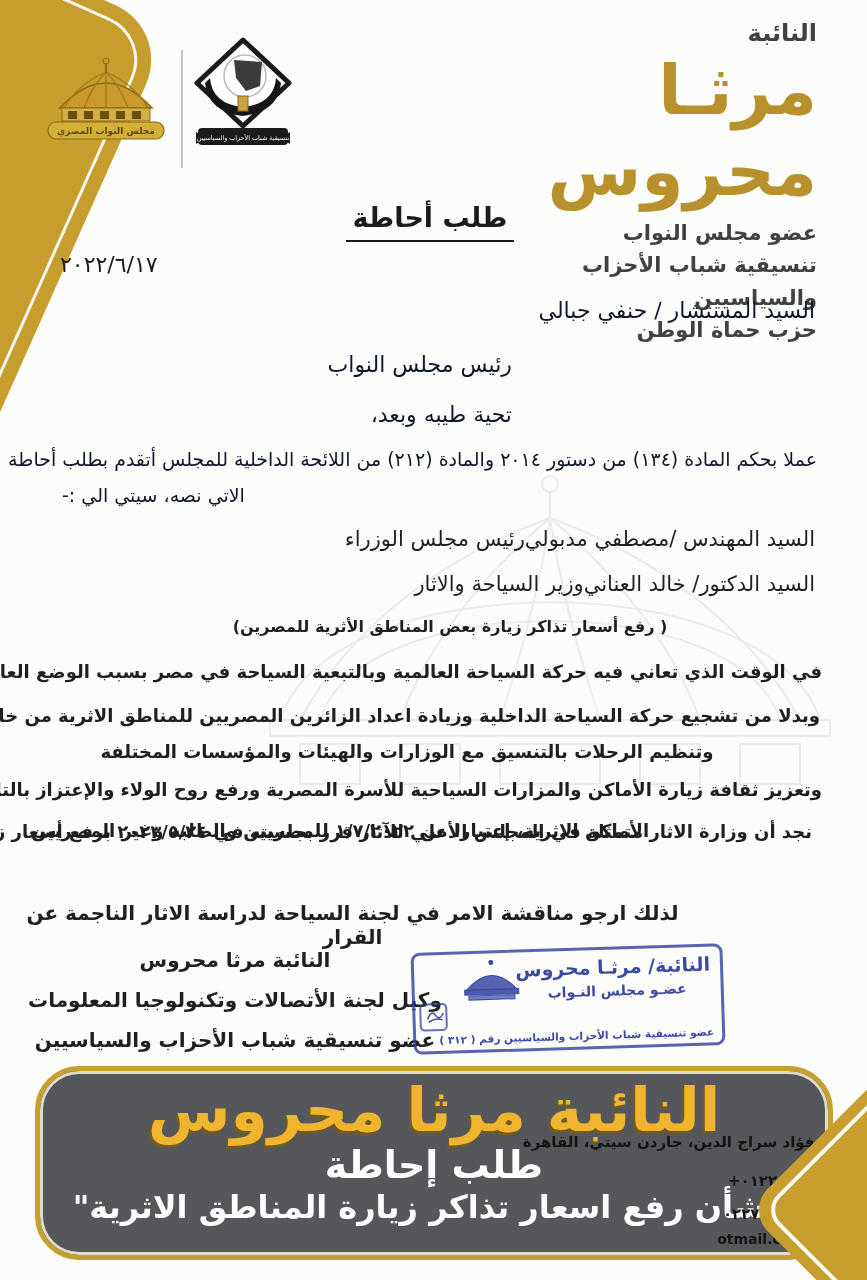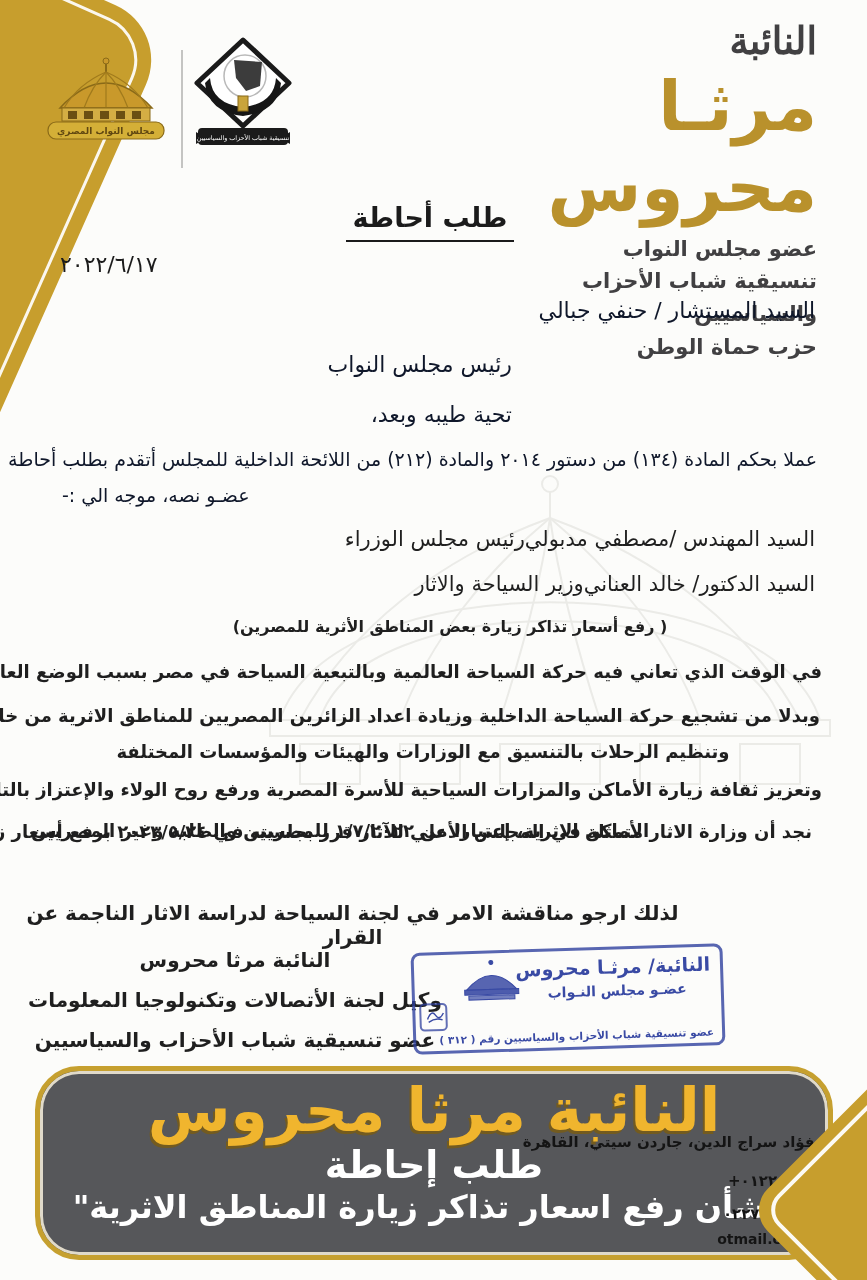--- a/index.html
+++ b/index.html
@@ -24,21 +24,21 @@
   .corner-br .inner{
     position:absolute;inset:11px;border:4px solid rgba(255,255,255,.95);border-radius:22px;
   }
 
   
   .logo-parliament{position:absolute;left:38px;top:56px;width:136px;height:90px;z-index:2;}
   .logo-divider{position:absolute;left:181px;top:50px;width:1.5px;height:118px;background:#c4c4c2;z-index:2;}
   .logo-coordination{position:absolute;left:192px;top:36px;width:102px;height:140px;z-index:2;}
 
   .header-block{position:absolute;right:50px;top:20px;width:340px;text-align:right;z-index:2;}
-  .hdr-label{font-size:38px;font-weight:700;color:#414042;line-height:1.15;font-family:Liberation Serif, serif;}
+  .hdr-label{font-size:24px;font-weight:700;color:#414042;line-height:1.15;}
   .hdr-name{font-size:68px;font-weight:700;color:#b9912c;line-height:1.2;margin:2px 0 4px;}
   .hdr-sub{font-size:21px;font-weight:700;color:#414042;line-height:1.55;}
 
   
   .doc-title{position:absolute;left:300px;top:202px;width:260px;text-align:center;z-index:2;font-weight:bold;}
   .doc-title span{display:inline-block;font-size:27px;color:#1b1b1b;border-bottom:2.5px solid #1b1b1b;padding:0 6px 7px;}
   .doc-date{position:absolute;left:60px;top:252px;font-size:22px;color:#1b1b1b;letter-spacing:3px;direction:ltr;z-index:2;}
 
   .t-line{position:absolute;font-size:21px;color:#0f172a;white-space:nowrap;z-index:2;}
   .b-line{position:absolute;font-size:18px;font-weight:700;color:#1f1f1f;white-space:nowrap;z-index:2;}
@@ -161,36 +161,36 @@
   <div class="doc-title">
     <span>طلب أحاطة</span>
   </div>
   <div class="doc-date">٢٠٢٢/٦/١٧</div>
 
   <div class="t-line" style="right:52px;top:298px;font-size:22px;">السيد المستشار / حنفي جبالي</div>
   <div class="t-line" style="right:355px;top:352px;font-size:22px;">رئيس مجلس النواب</div>
   <div class="t-line" style="right:355px;top:402px;font-size:22px;">تحية طيبه وبعد،</div>
 
   <div class="t-line" style="right:50px;top:448px;font-size:19px;">عملا بحكم  المادة (١٣٤) من دستور ٢٠١٤ والمادة (٢١٢) من اللائحة الداخلية للمجلس أتقدم بطلب أحاطة</div>
-  <div class="t-line" style="left:62px;top:484px;font-size:19px;">عضـو نصه، موجه الي :-</div>
+  <div class="t-line" style="left:62px;top:484px;font-size:19px;">الاتي نصه، سيتي الي :-</div>
 
   <div class="addr-row" style="right:52px;top:527px;width:378px;">
     <span>السيد المهندس /مصطفي مدبولي</span>
     <span>رئيس مجلس الوزراء</span>
   </div>
   <div class="addr-row" style="right:52px;top:572px;width:398px;">
     <span>السيد  الدكتور/ خالد العناني</span>
     <span>وزير السياحة والاثار</span>
   </div>
 
   <div class="b-line centered" style="left:33px;right:0;top:617px;font-size:16px;">(  رفع أسعار تذاكر زيارة بعض المناطق الأثرية للمصرين)</div>
 
   <div class="b-line" style="right:45px;top:661px;">في الوقت الذي تعاني فيه حركة السياحة العالمية وبالتبعية  السياحة في مصر بسبب الوضع العالمي الراهن</div>
   <div class="b-line" style="right:47px;top:705px;">وبدلا من تشجيع حركة السياحة الداخلية وزيادة اعداد الزائرين المصريين للمناطق الاثرية من خلال المبادرات</div>
-  <div class="b-line centered" style="left:16px;width:814px;top:741px;">وتنظيم الرحلات بالتنسيق مع الوزارات والهيئات والمؤسسات المختلفة</div>
+  <div class="b-line centered" style="left:0;width:814px;top:741px;">وتنظيم الرحلات بالتنسيق مع الوزارات والهيئات والمؤسسات المختلفة</div>
   <div class="b-line" style="right:45px;top:779px;">وتعزيز ثقافة زيارة الأماكن والمزارات السياحية للأسرة المصرية ورفع روح الولاء والإعتزاز بالتاريخ المصري</div>
   <div class="b-line" style="right:55px;top:821px;">نجد أن وزارة الاثار متمثلة في المجلس الأعلي للآثار قرر بجلسته في ٢٠٢٣/٥/٢٤ برفع أسعار زيارة بعض</div>
   <div class="b-line centered" style="left:0;width:680px;top:820px;">الأماكن الاثرية، إعتبارا من ١/٧/٢٠٢٢ للمصريين والطلبة وغير المصريين</div>
 
   <div class="b-line centered" style="left:0;width:705px;top:901px;font-size:20px;">لذلك ارجو مناقشة الامر في لجنة السياحة لدراسة الاثار الناجمة عن القرار</div>
 
   <div class="signature">
     <div>النائبة مرثا محروس</div>
     <div>وكيل لجنة الأتصالات وتكنولوجيا المعلومات</div>
     <div>عضو تنسيقية شباب الأحزاب والسياسيين</div>

